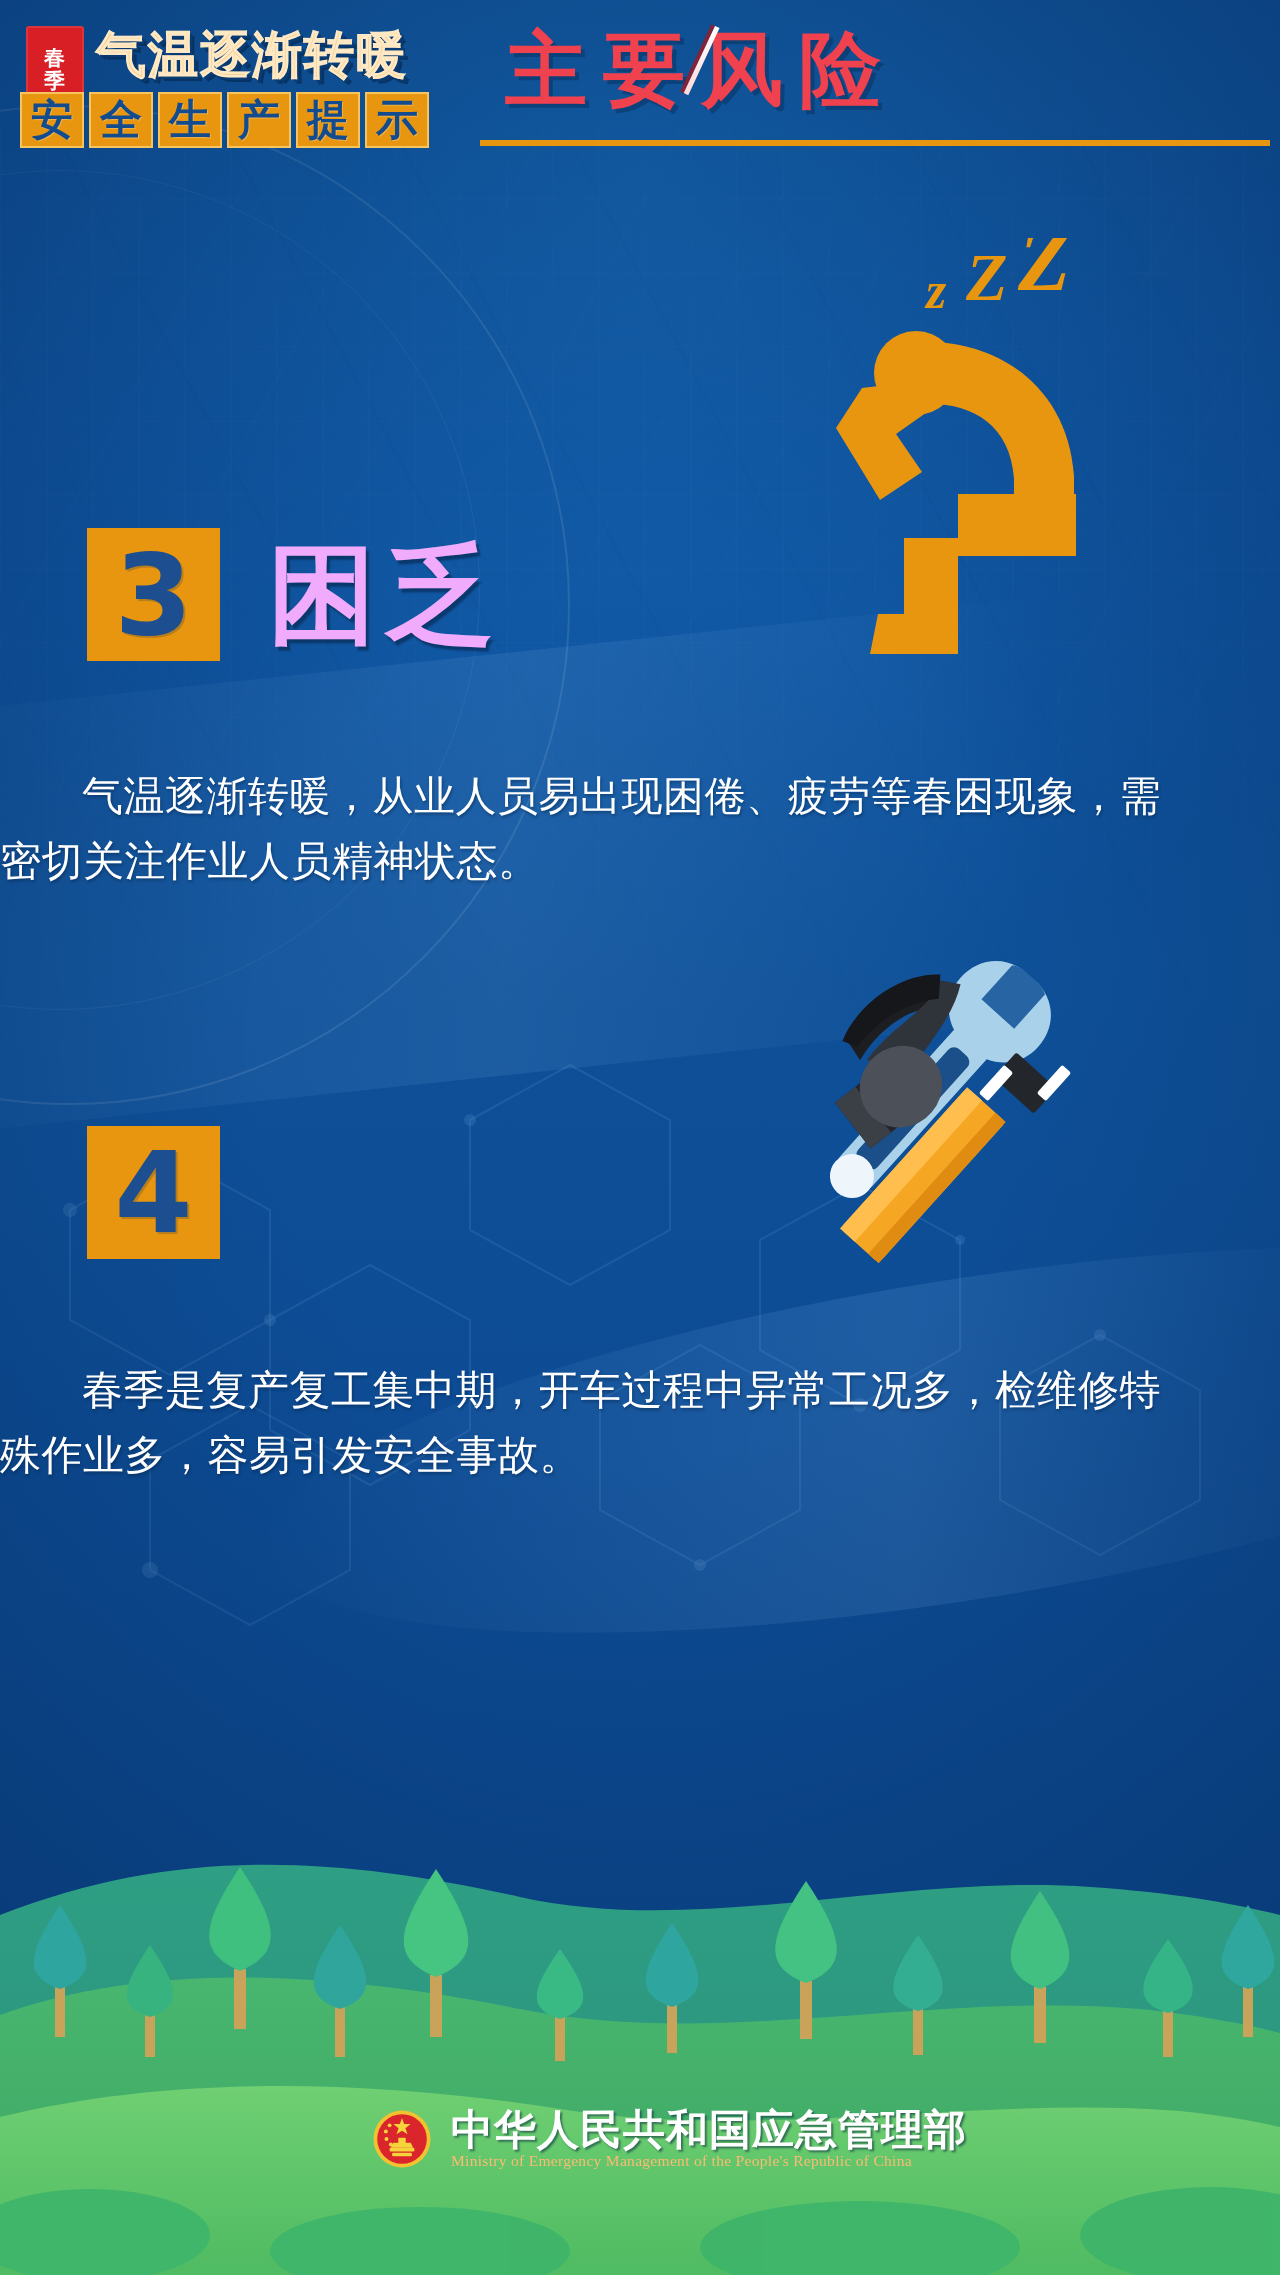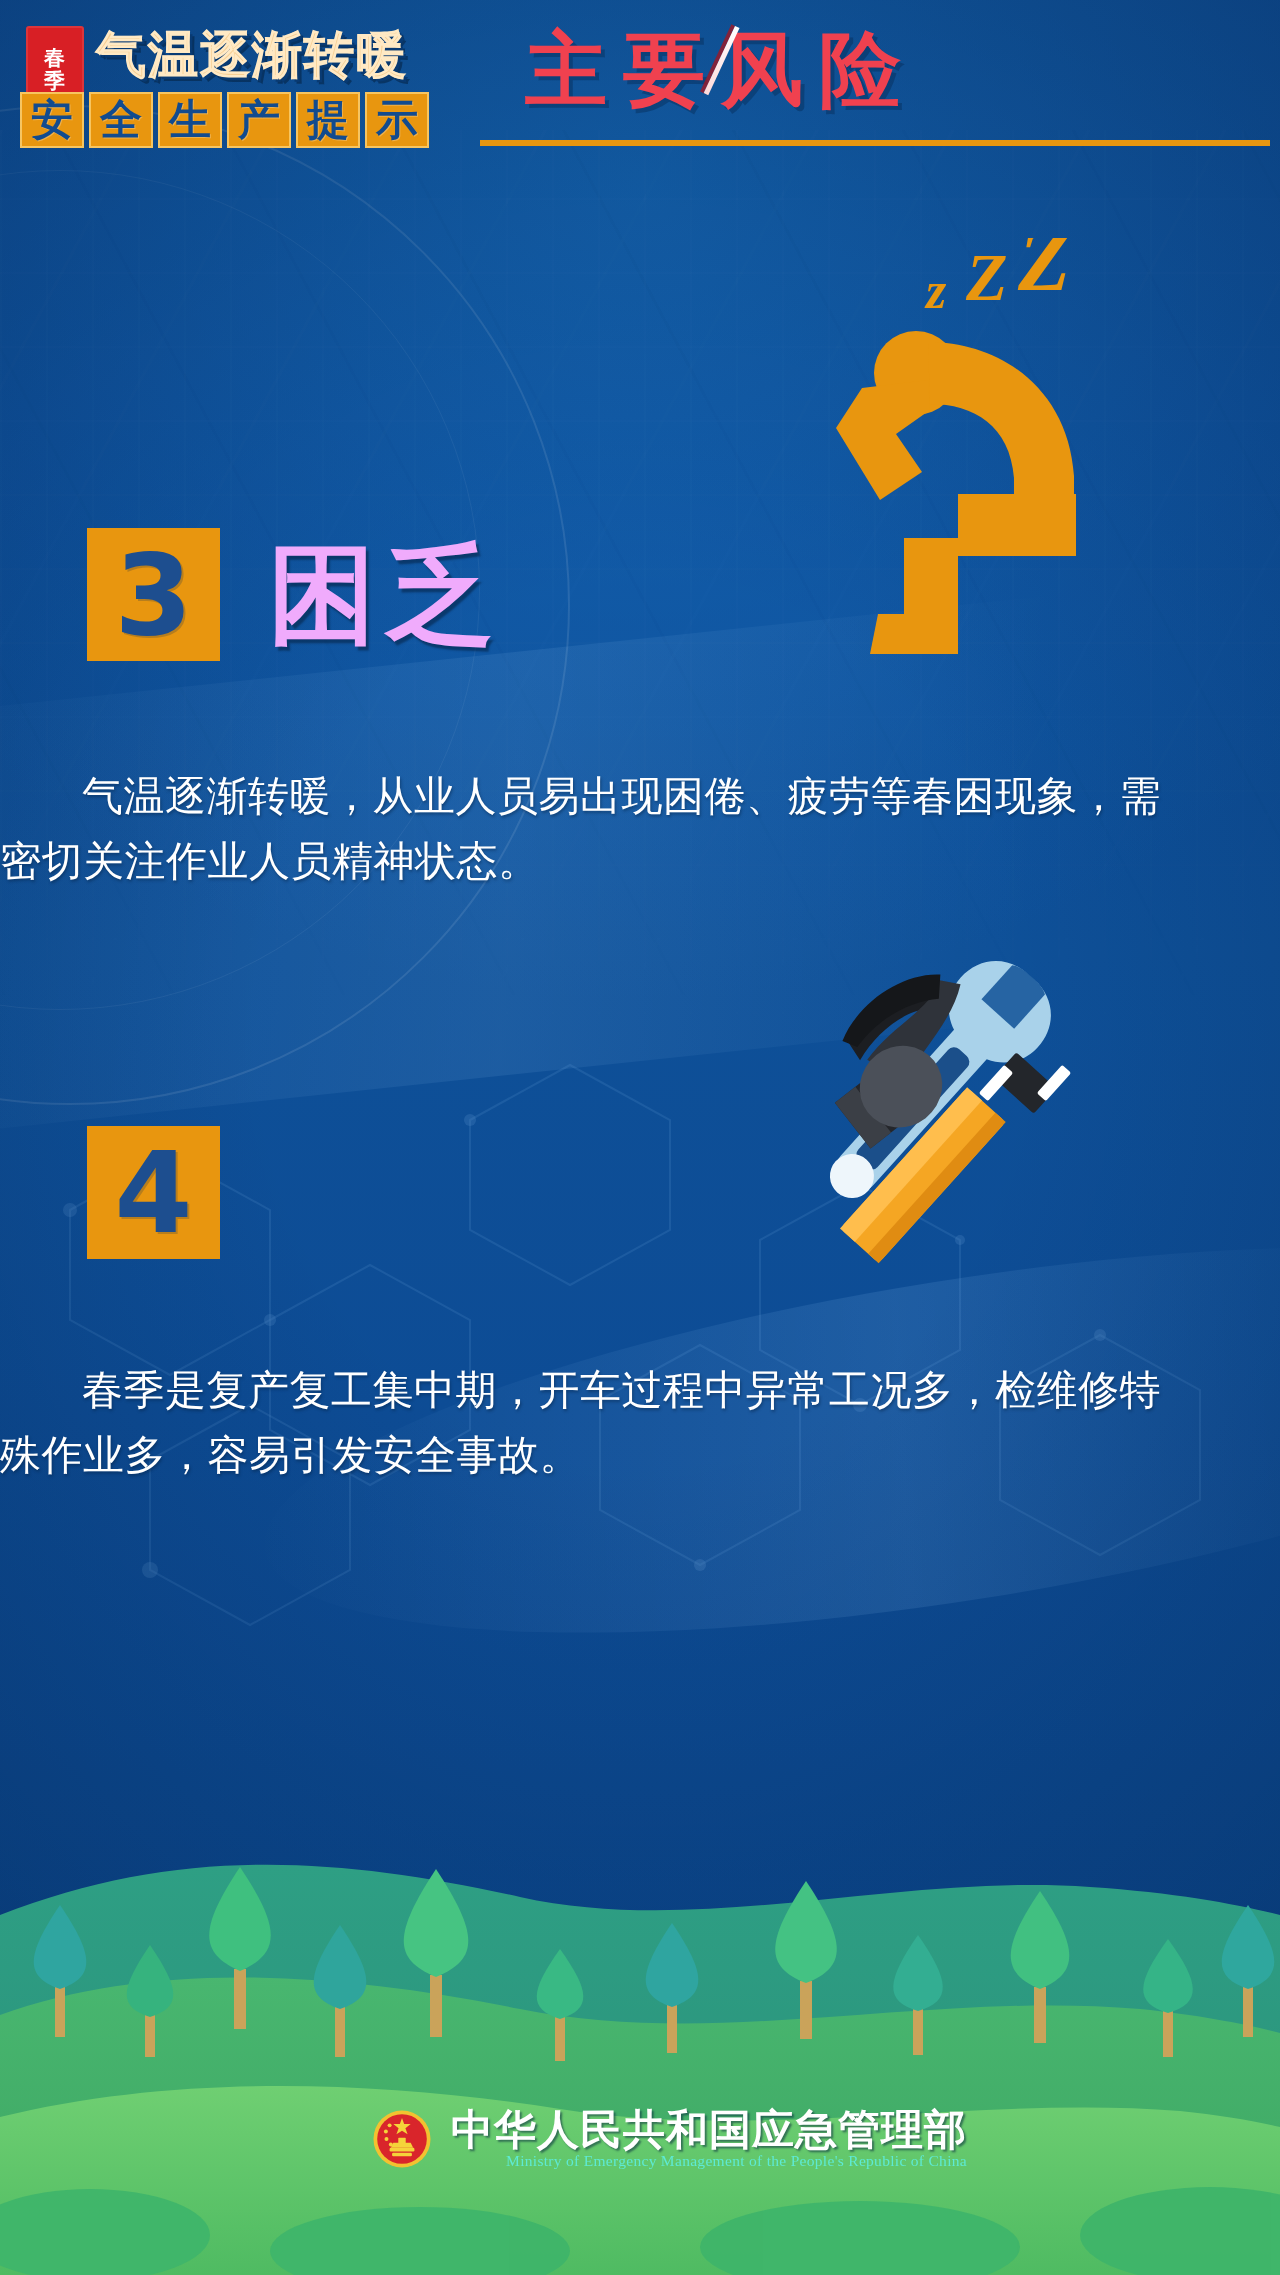--- a/index.html
+++ b/index.html
@@ -83,21 +83,20 @@
     display:flex;align-items:center;justify-content:center;
     color:#124b8e;font-size:42px;font-weight:800;line-height:1;
     text-shadow:1px 1px 0 rgba(255,255,255,.25);
   }
   .hl-red{
     position:absolute;left:505px;top:16px;
     font-size:82px;font-weight:800;letter-spacing:16px;
     color:#f0414f;
     text-shadow:4px 4px 0 rgba(6,40,80,.40);
     white-space:nowrap;
-    margin-left:20px;
   }
   .hl-red .slashchar{position:relative;display:inline-block;}
   .hl-red .slashchar::after{
     content:"";position:absolute;left:14px;top:10px;width:5px;height:74px;
     background:linear-gradient(180deg,#ffffff,#ffd9d9);
     transform:rotate(25deg);transform-origin:top left;
     box-shadow:-4px 0 0 rgba(170,20,30,.75);
   }
   .hl-underline{
     position:absolute;left:480px;top:140px;width:790px;height:6px;background:#e8960f;
@@ -133,23 +132,22 @@
     position:absolute;left:0;bottom:105px;width:1280px;
     display:flex;align-items:center;justify-content:center;gap:18px;margin-left:29px;
   }
   .emblem{width:62px;height:62px;flex:0 0 auto;}
   .foot-txt{display:flex;flex-direction:column;gap:2px;}
   .foot-cn{
     font-size:42px;font-weight:800;color:#ffffff;letter-spacing:1px;line-height:1;
     text-shadow:2px 2px 2px rgba(0,30,60,.5);
   }
   .foot-en{
-    font-size:15.5px;color:#5eead4;letter-spacing:.3px;line-height:1;
+    font-size:15.5px;color:#fdba74;letter-spacing:.3px;line-height:1;
     font-family:"Liberation Serif","DejaVu Serif",serif;
-    text-align:right;
   }
 </style>
 </head>
 <body>
 
 <div class="poster">
 
   <div class="bg-base"></div>
   <div class="bg-plant"></div>
   <div class="bg-arc"></div>

